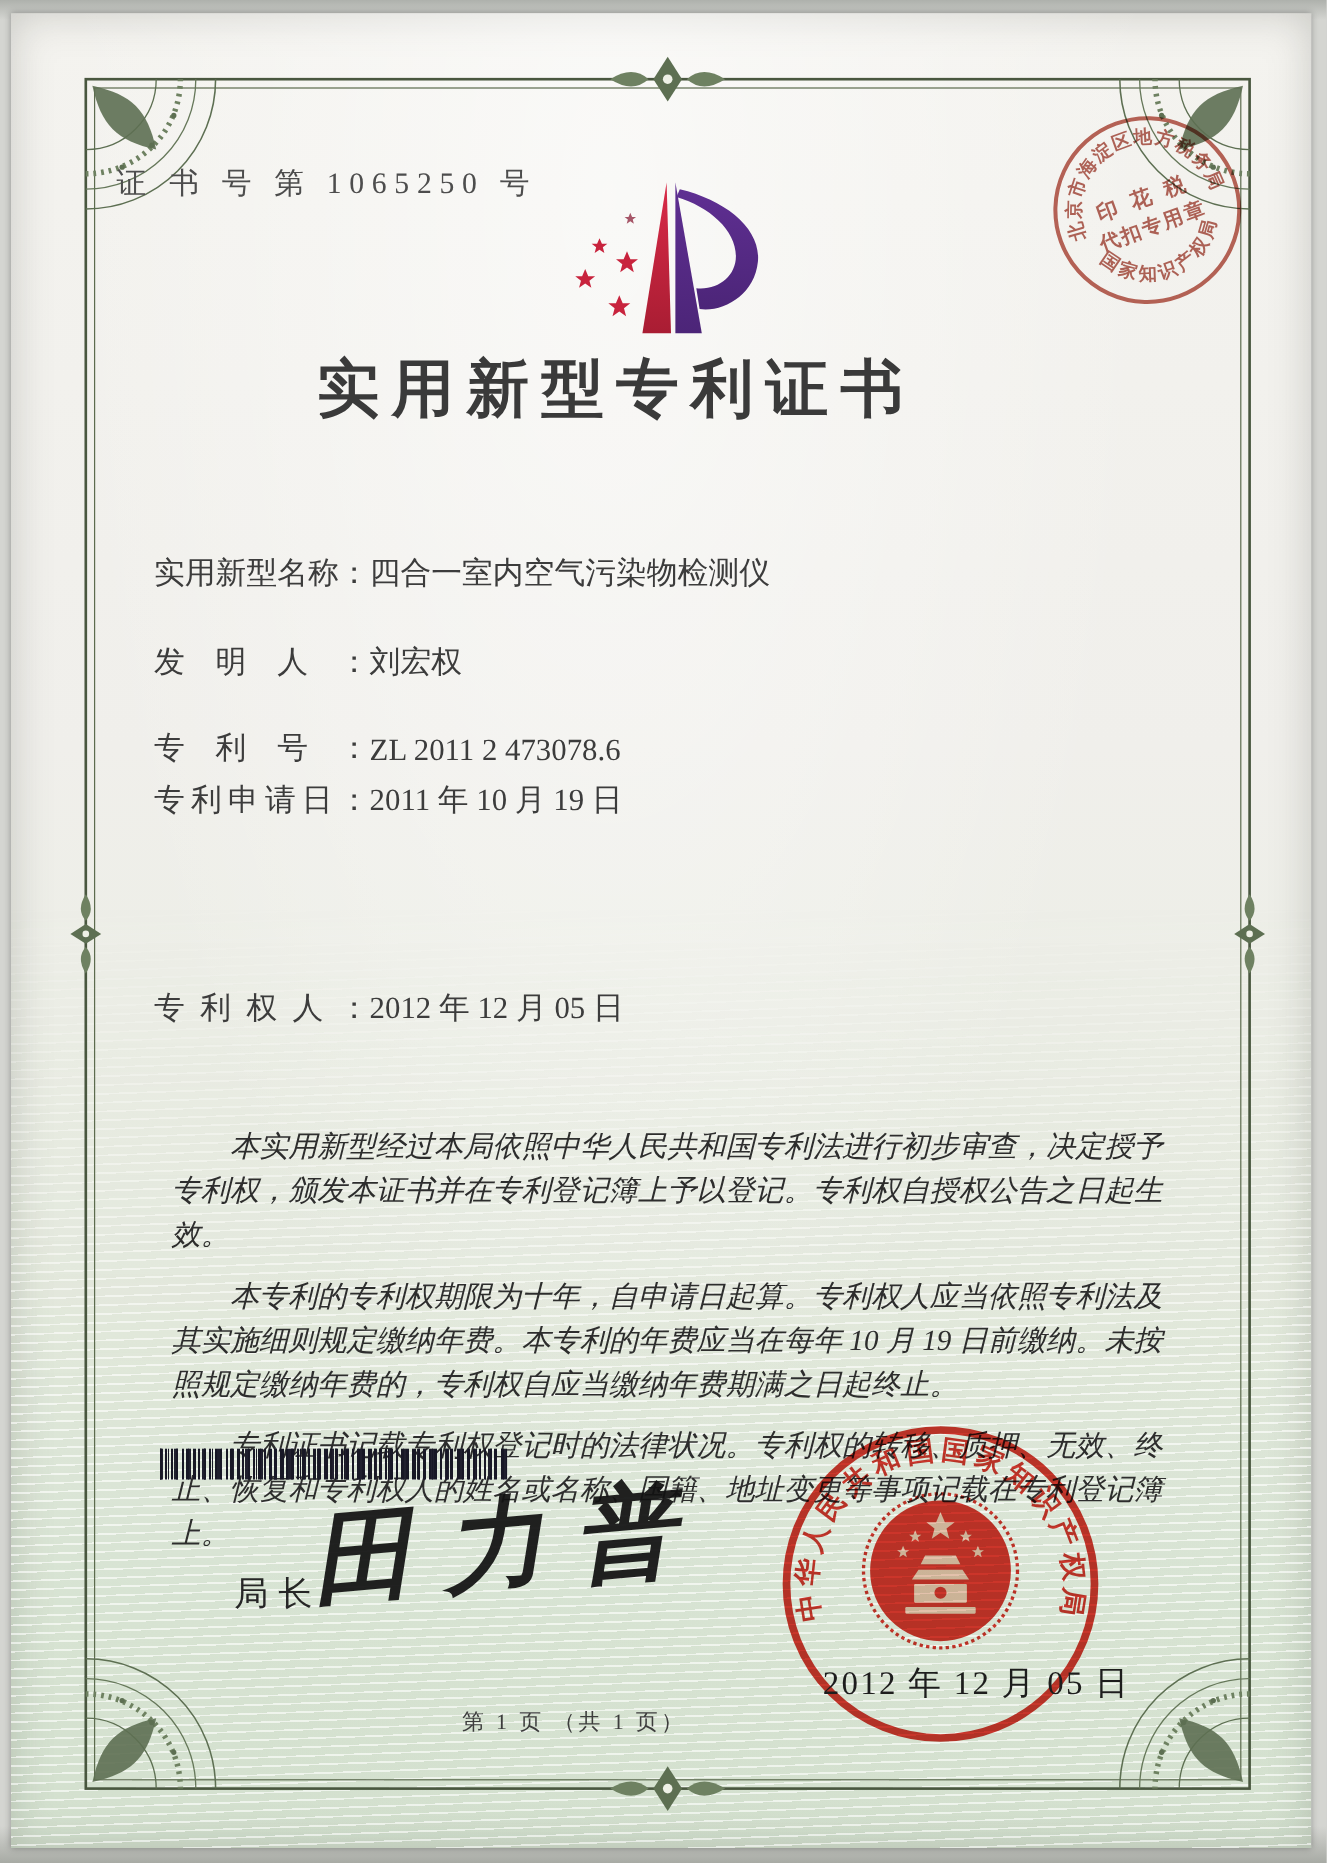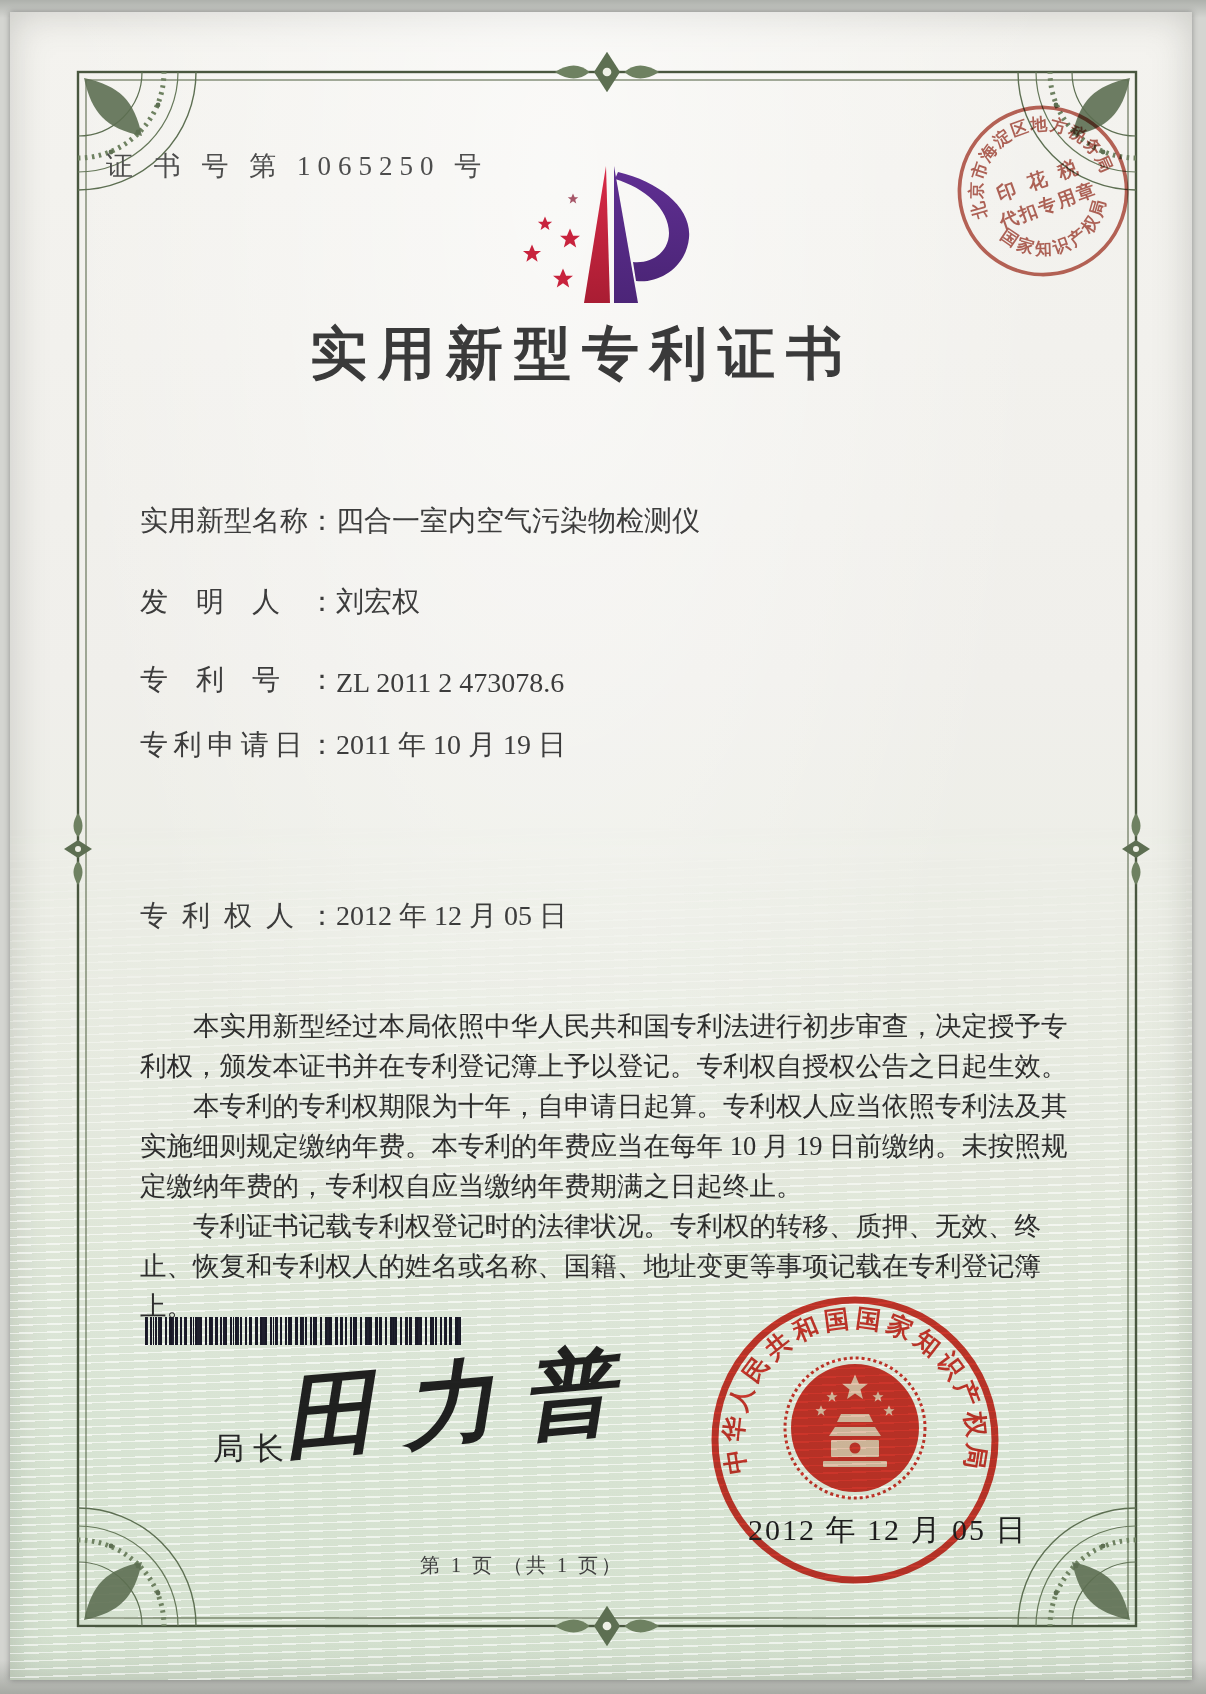--- a/index.html
+++ b/index.html
@@ -13,28 +13,28 @@
   .waves{position:absolute;inset:0;
          background:repeating-linear-gradient(178deg,rgba(255,255,255,.55) 0 1.5px,rgba(120,150,120,.06) 1.5px 8px);
          -webkit-mask-image:linear-gradient(180deg,transparent 0 48%,#000 75%);
          mask-image:linear-gradient(180deg,transparent 0 48%,#000 75%);}
   .sheen{position:absolute;inset:0;
          background:radial-gradient(ellipse at 46% 10%,rgba(255,255,255,.55),rgba(255,255,255,0) 55%);}
   svg{display:block;}
   .abs{position:absolute;}
 
   .cert-no{left:106px;top:148px;font-size:27px;letter-spacing:7px;color:#4d4d4d;}
-  .title{left:288px;top:316px;width:566px;text-align:right;font-size:57px;font-weight:600;
+  .title{left:288px;top:316px;width:566px;text-align:left;font-size:57px;font-weight:600;
          letter-spacing:11px;color:#3a3a3a;}
   .field{left:140px;font-size:28px;color:#3c3c3c;white-space:nowrap;}
   .flabel{display:inline-block;width:196px;text-align:justify;text-align-last:justify;
           vertical-align:bottom;}
   .fvalue{margin-left:0;}
   .bodytext{left:140px;top:1006px;width:934px;font-size:26.5px;line-height:40px;color:#2d2d2d;}
-  .bodytext p{margin:0;text-indent:2em;}
+  .bodytext p{margin:16px;text-indent:2em;font-style:italic;}
   .barcode{left:145px;top:1317px;width:316px;height:28px;
     background:
       repeating-linear-gradient(90deg,#181826 0 2px,transparent 2px 5px),
       repeating-linear-gradient(90deg,#181826 0 1px,transparent 1px 8px),
       repeating-linear-gradient(90deg,#20202e 0 3px,transparent 3px 13px);}
   .director{left:213px;top:1428px;font-size:31px;letter-spacing:9px;color:#262626;}
   .signature{left:282px;top:1342px;font-size:92px;font-weight:700;font-style:italic;
              letter-spacing:28px;color:#121212;transform:rotate(-5deg);opacity:.93;
              font-family:"DejaVu Serif","Liberation Serif",serif;}
   .issue-date{left:748px;top:1510px;font-size:30px;letter-spacing:2px;color:#1d1d1d;z-index:6;}
@@ -129,21 +129,21 @@
 
   <div class="abs field" style="top:502px">
     <span class="flabel">实用新型名称：</span><span class="fvalue">四合一室内空气污染物检测仪</span>
   </div>
   <div class="abs field" style="top:583px">
     <span class="flabel">发明人：</span><span class="fvalue">刘宏权</span>
   </div>
   <div class="abs field" style="top:661px">
     <span class="flabel">专利号：</span><span class="fvalue">ZL 2011 2 473078.6</span>
   </div>
-  <div class="abs field" style="top:726px">
+  <div class="abs field" style="top:708px">
     <span class="flabel">专利申请日：</span><span class="fvalue">2011 年 10 月 19 日</span>
   </div>
   <div class="abs field" style="top:897px">
     <span class="flabel">专利权人：</span><span class="fvalue">2012 年 12 月 05 日</span>
   </div>
 
   <div class="abs bodytext">
     <p>本实用新型经过本局依照中华人民共和国专利法进行初步审查，决定授予专利权，颁发本证书并在专利登记簿上予以登记。专利权自授权公告之日起生效。</p>
     <p>本专利的专利权期限为十年，自申请日起算。专利权人应当依照专利法及其实施细则规定缴纳年费。本专利的年费应当在每年 10 月 19 日前缴纳。未按照规定缴纳年费的，专利权自应当缴纳年费期满之日起终止。</p>
     <p>专利证书记载专利权登记时的法律状况。专利权的转移、质押、无效、终止、恢复和专利权人的姓名或名称、国籍、地址变更等事项记载在专利登记簿上。</p>

